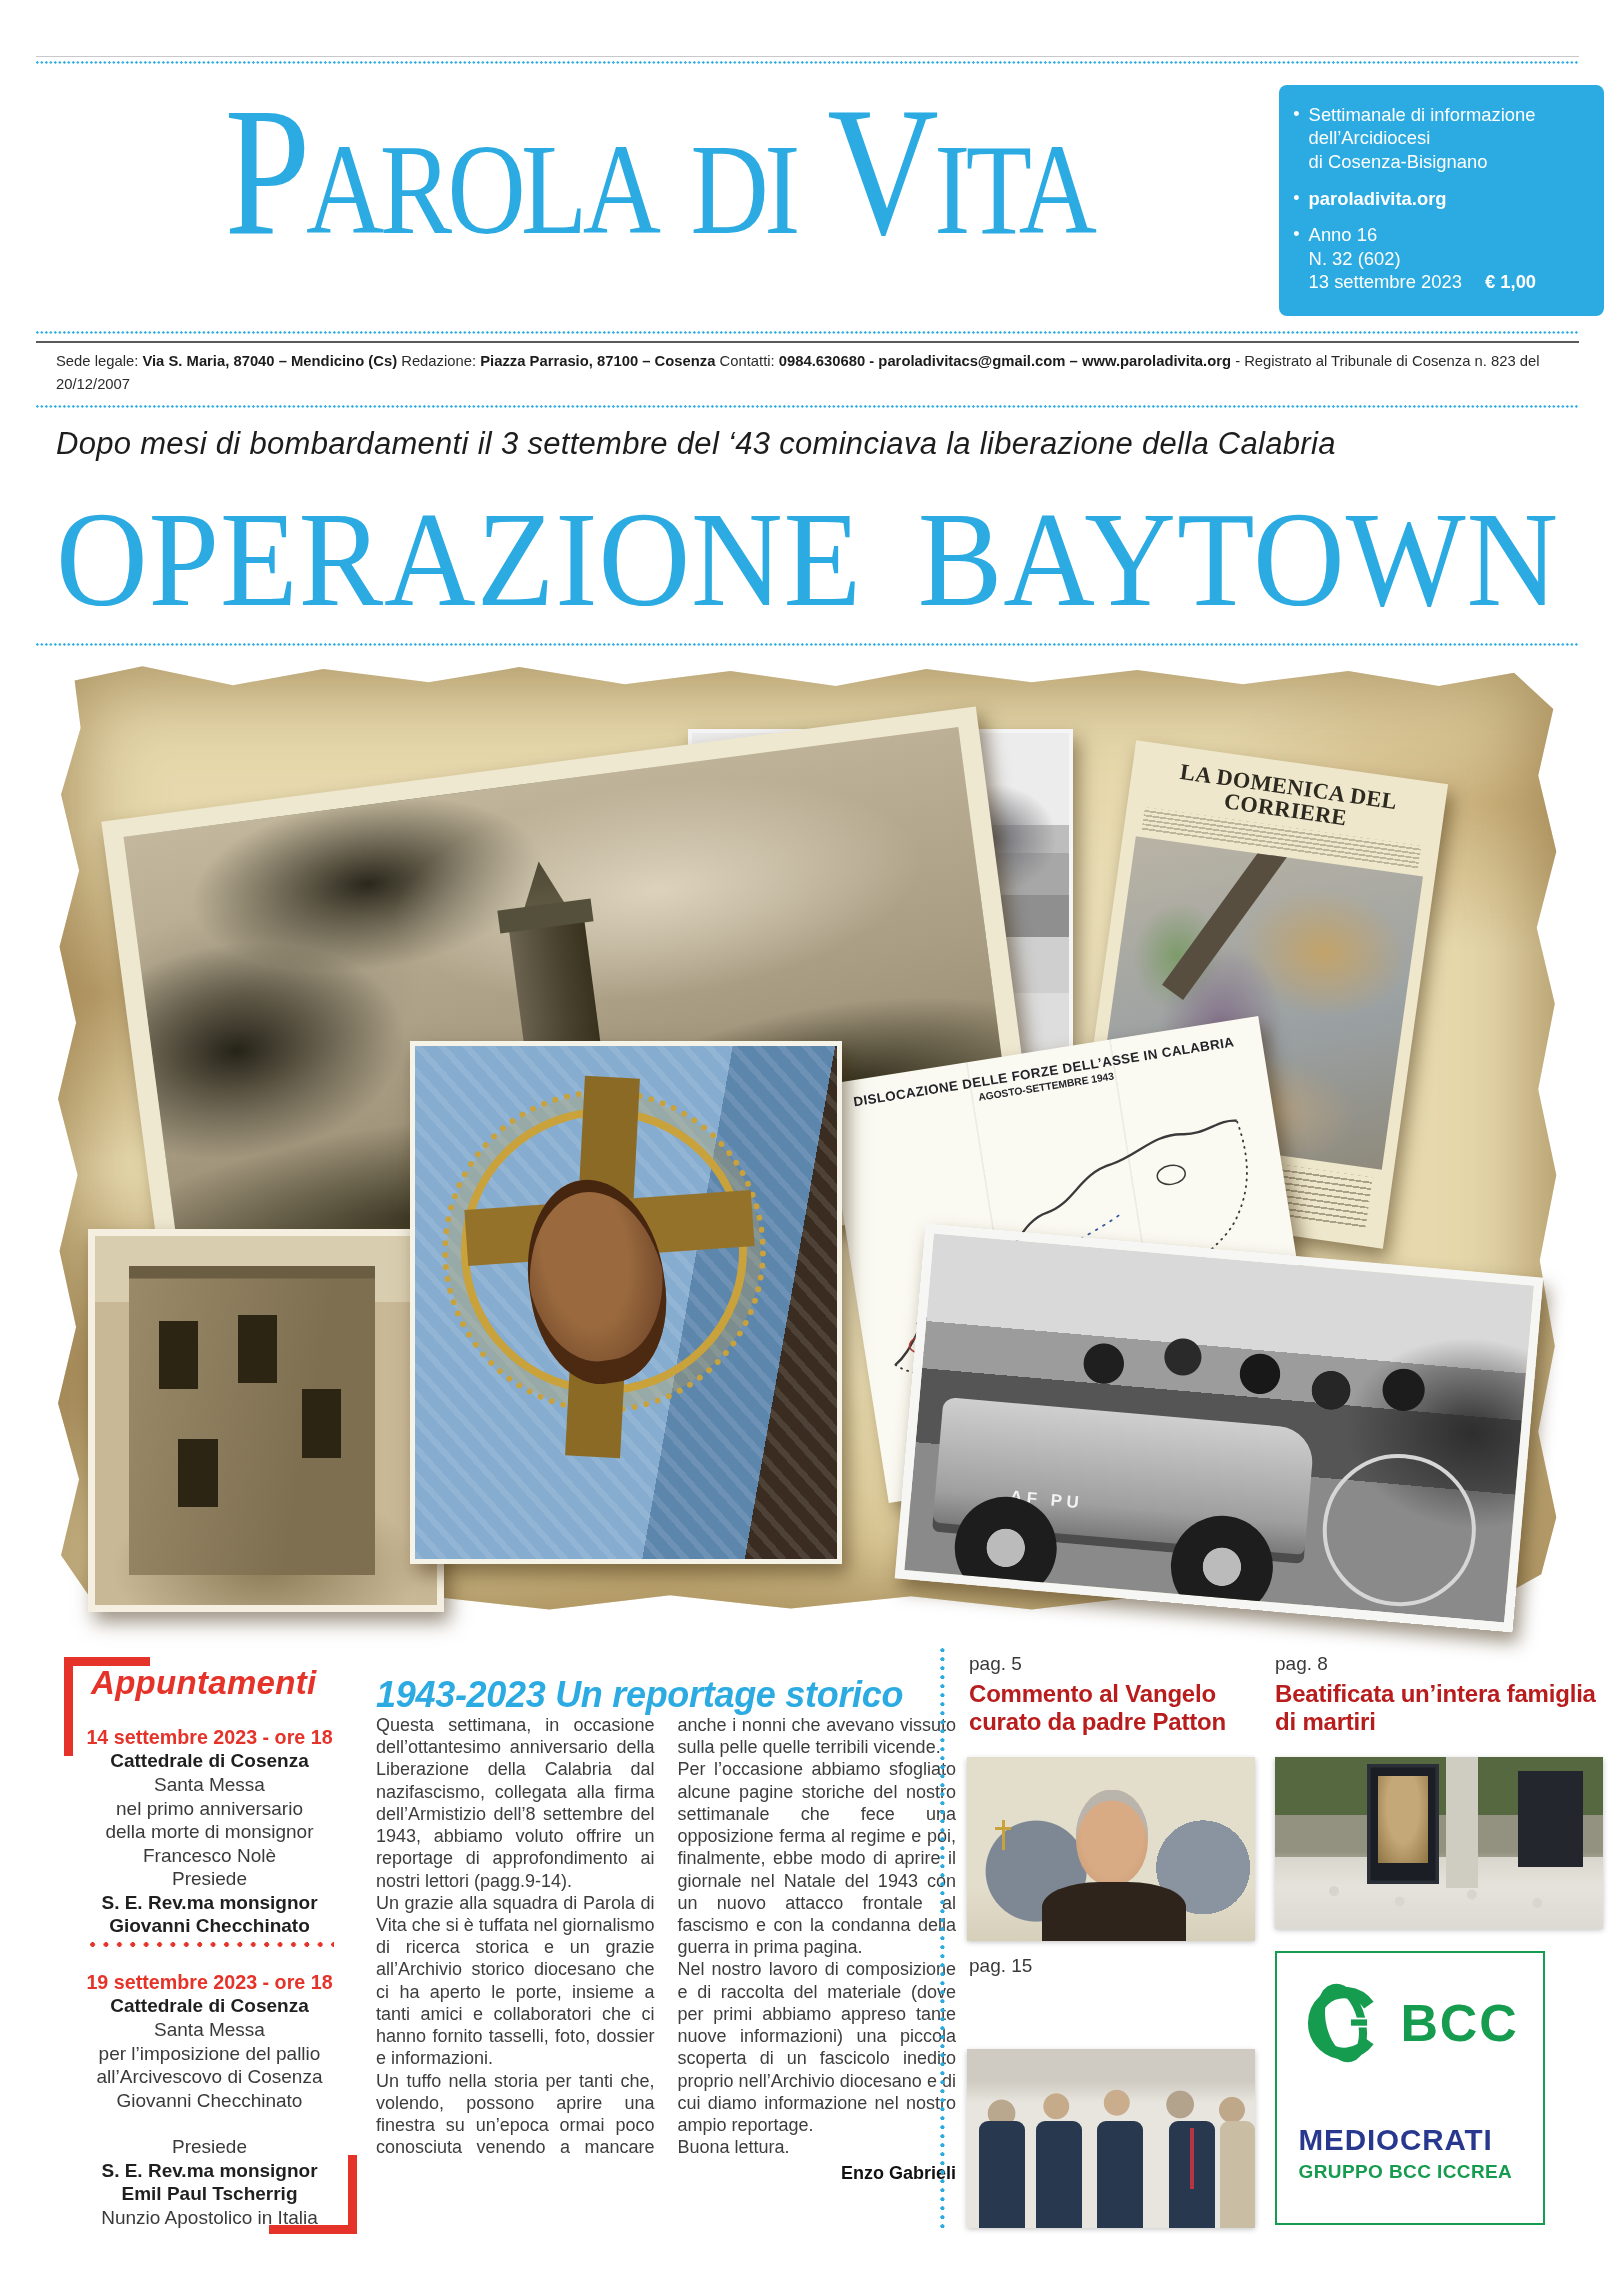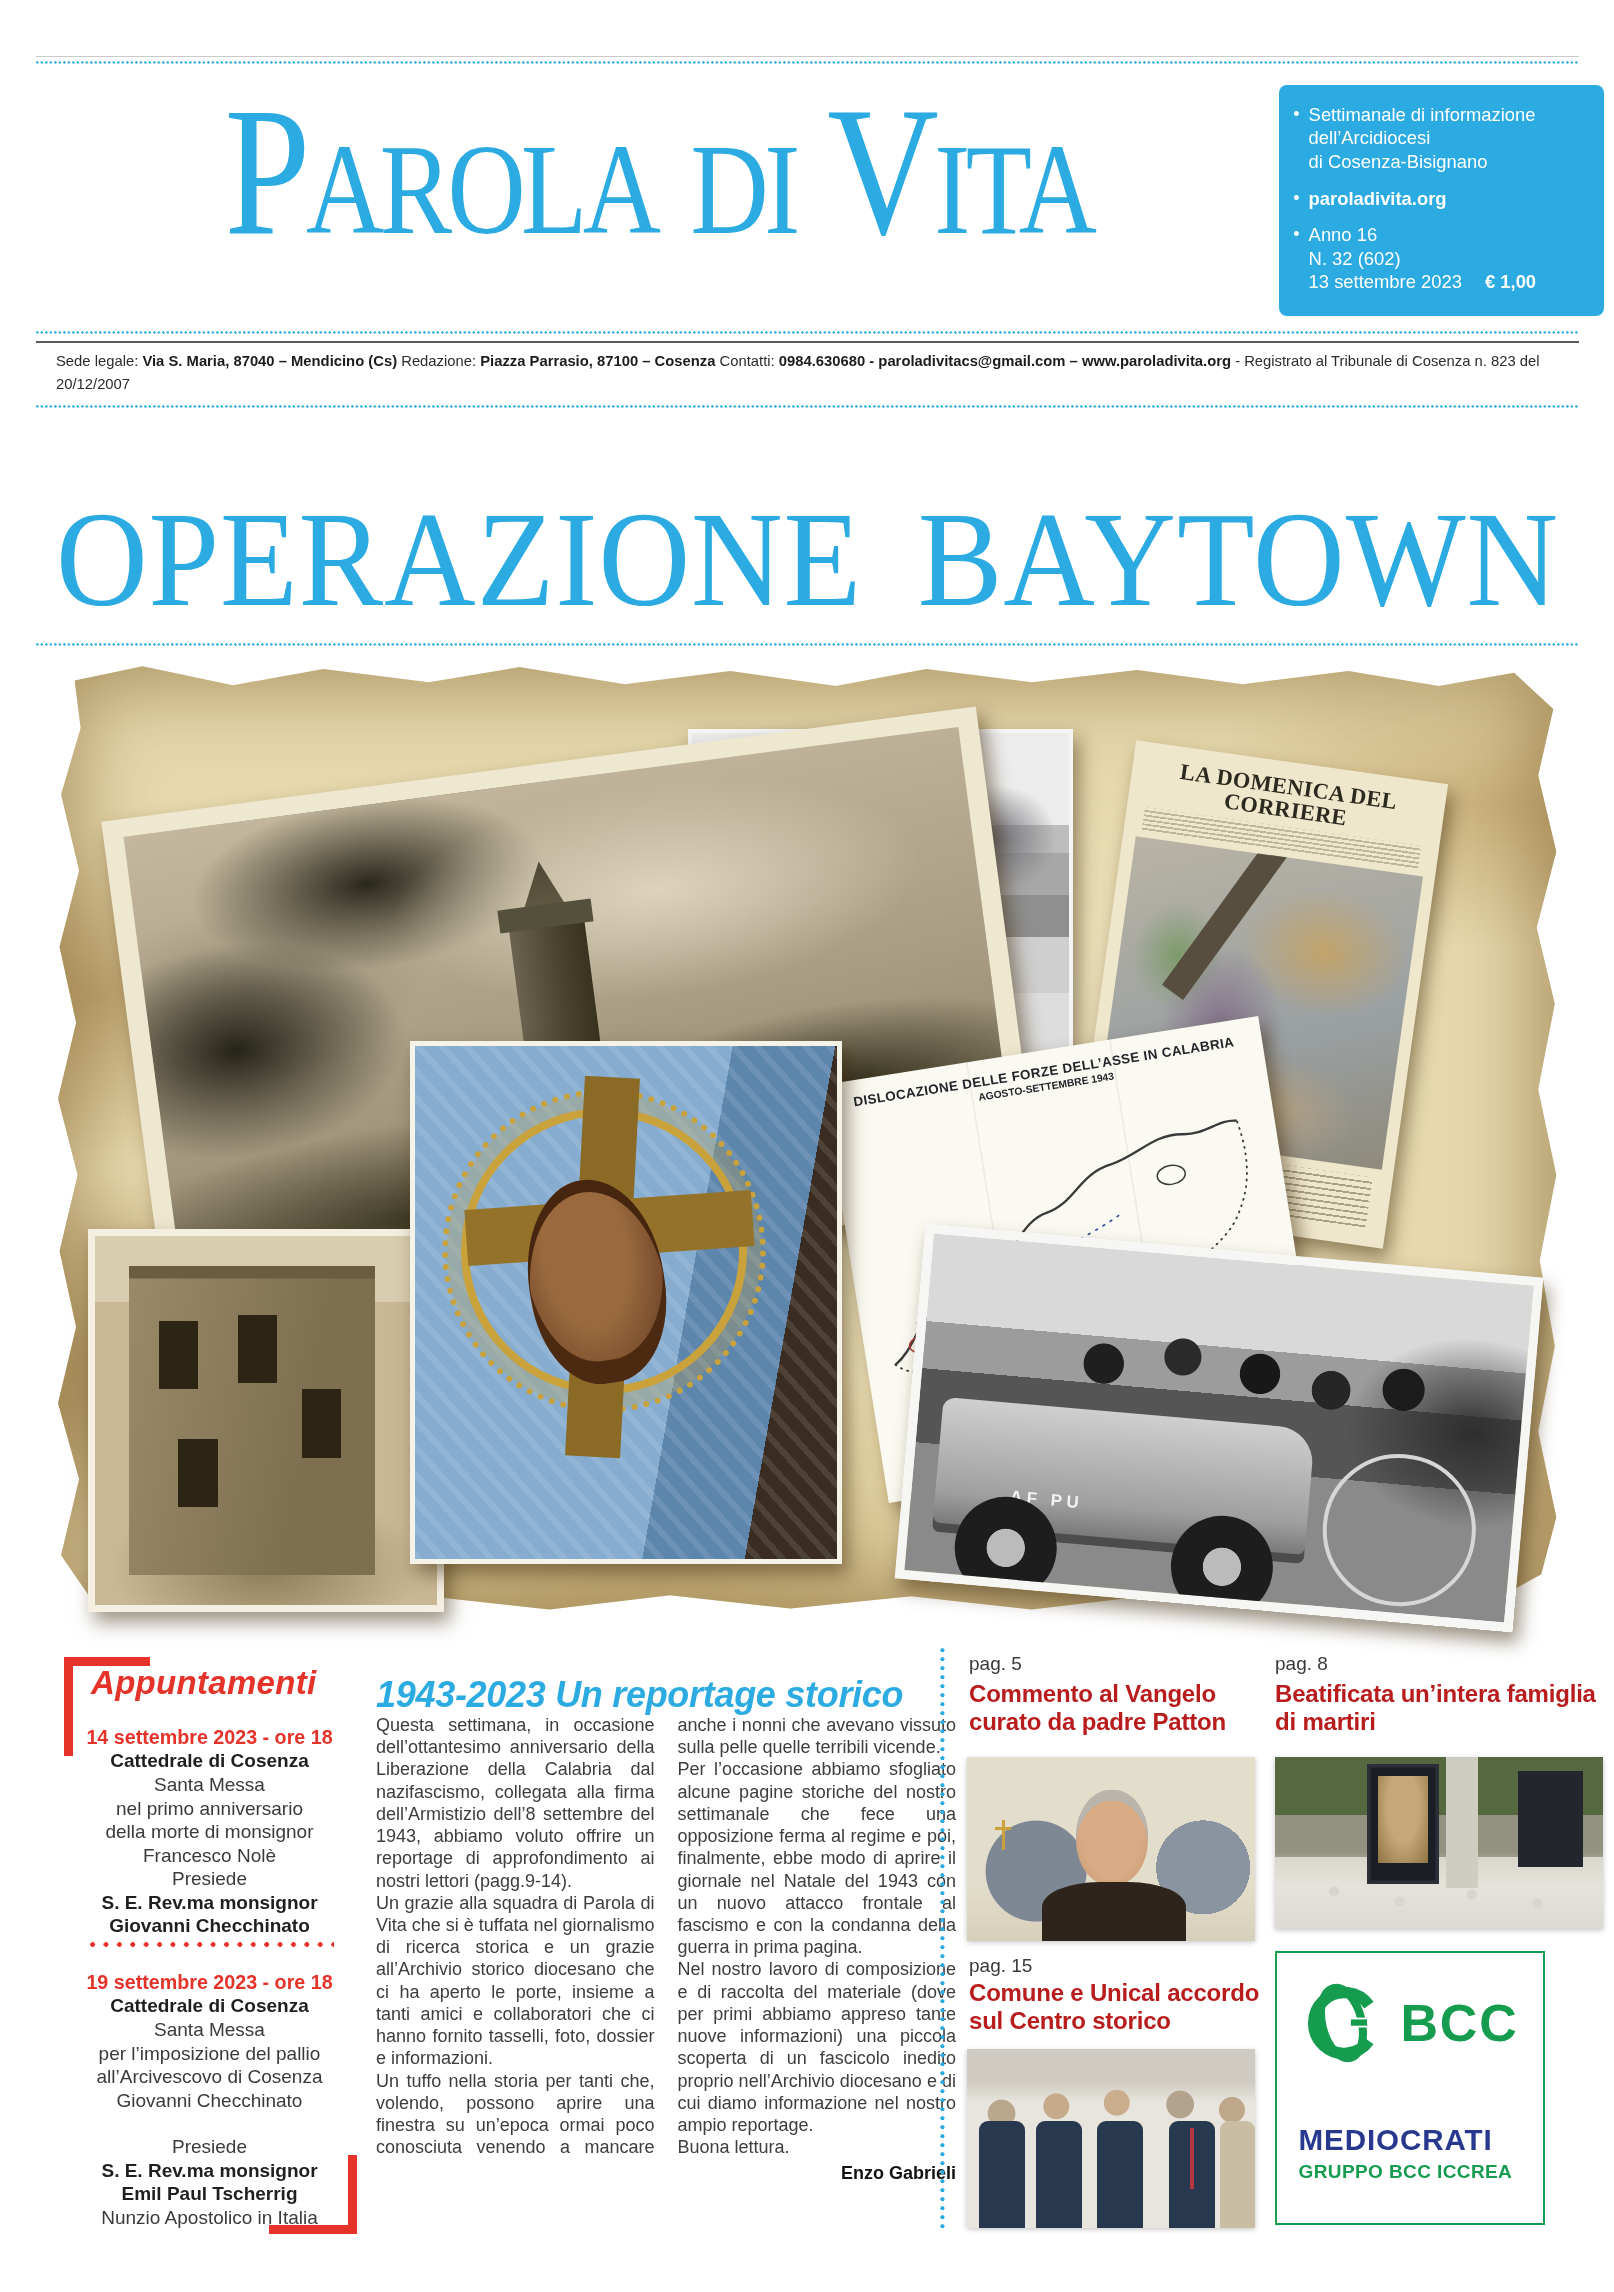--- a/index.html
+++ b/index.html
@@ -285,20 +285,21 @@
       <b>Via S. Maria, 87040 – Mendicino (Cs)</b>
       <span>Redazione:</span>
       <b>Piazza Parrasio, 87100 – Cosenza</b>
       <span>Contatti:</span>
       <b>0984.630680 - paroladivitacs@gmail.com – www.paroladivita.org</b>
       <span>- Registrato al Tribunale di Cosenza n. 823 del 20/12/2007</span>
     </div>
   </div>
   <div class="dotrule" style="top:405px"></div>
 
+  <div class="kicker">Dopo mesi di bombardamenti il 3 settembre del ‘43 cominciava la liberazione della Calabria</div>
   <div class="headline">OPERAZIONE BAYTOWN</div>
   <div class="dotrule" style="top:643px"></div>
 
   <div class="collage">
     <div class="parchment"></div>
 
     <div class="ph pc">
       <div class="pc-img">
         <div class="pc-spire"></div>
         <div class="pc-tower"></div>
@@ -411,21 +412,20 @@
 
   <div class="teaser-label" style="left:969px;top:1653px">pag. 5</div>
   <div class="teaser-title" style="left:969px;top:1680px;width:288px">Commento al Vangelo curato da padre Patton</div>
   <div class="tphoto patton">
     <div class="patton-cross"></div>
     <div class="patton-face"></div>
     <div class="patton-robe"></div>
   </div>
 
   <div class="teaser-label" style="left:969px;top:1955px">pag. 15</div>
-  <div class="teaser-title" style="left:969px;top:1979px;width:296px">Comune e Unical accordo sul Centro storico</div>
   <div class="tphoto unical">
     <div class="suit" style="left:4%"></div>
     <div class="suit" style="left:24%"></div>
     <div class="suit" style="left:45%"></div>
     <div class="suit" style="left:70%"></div>
     <div class="suit tan" style="left:88%;width:12%"></div>
     <div class="tie"></div>
   </div>
 
   <div class="teaser-label" style="left:1275px;top:1653px">pag. 8</div>

